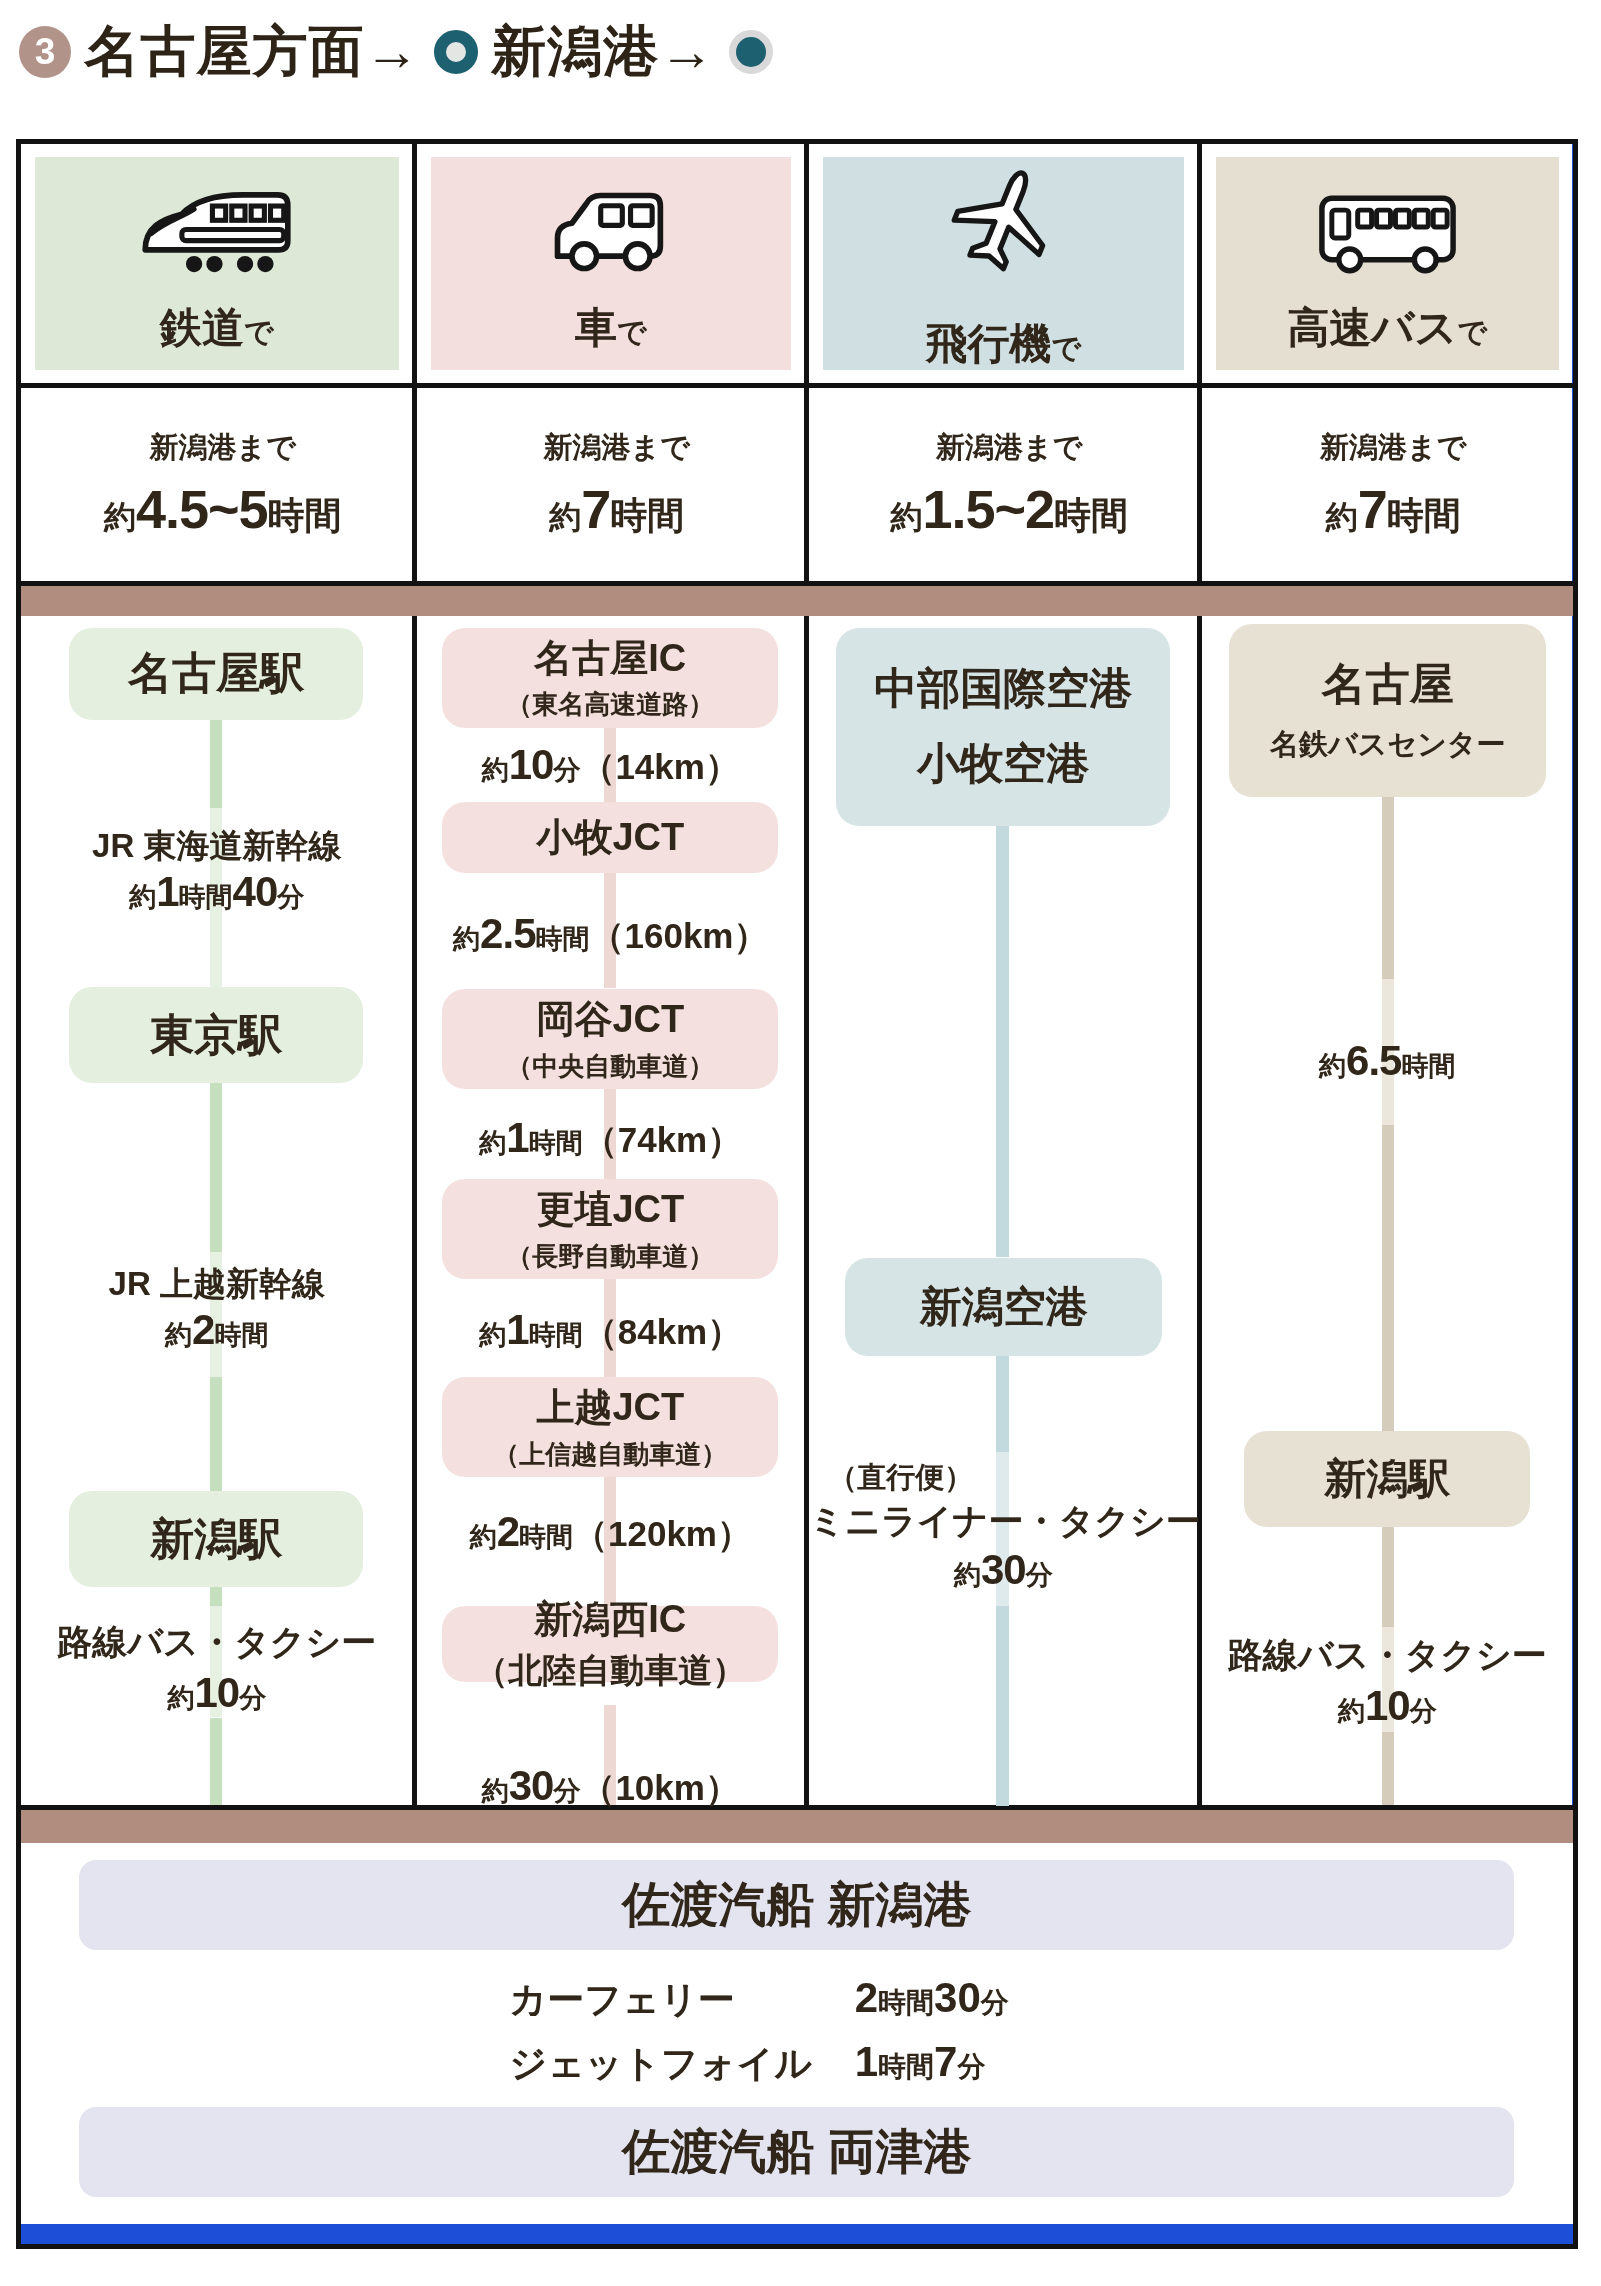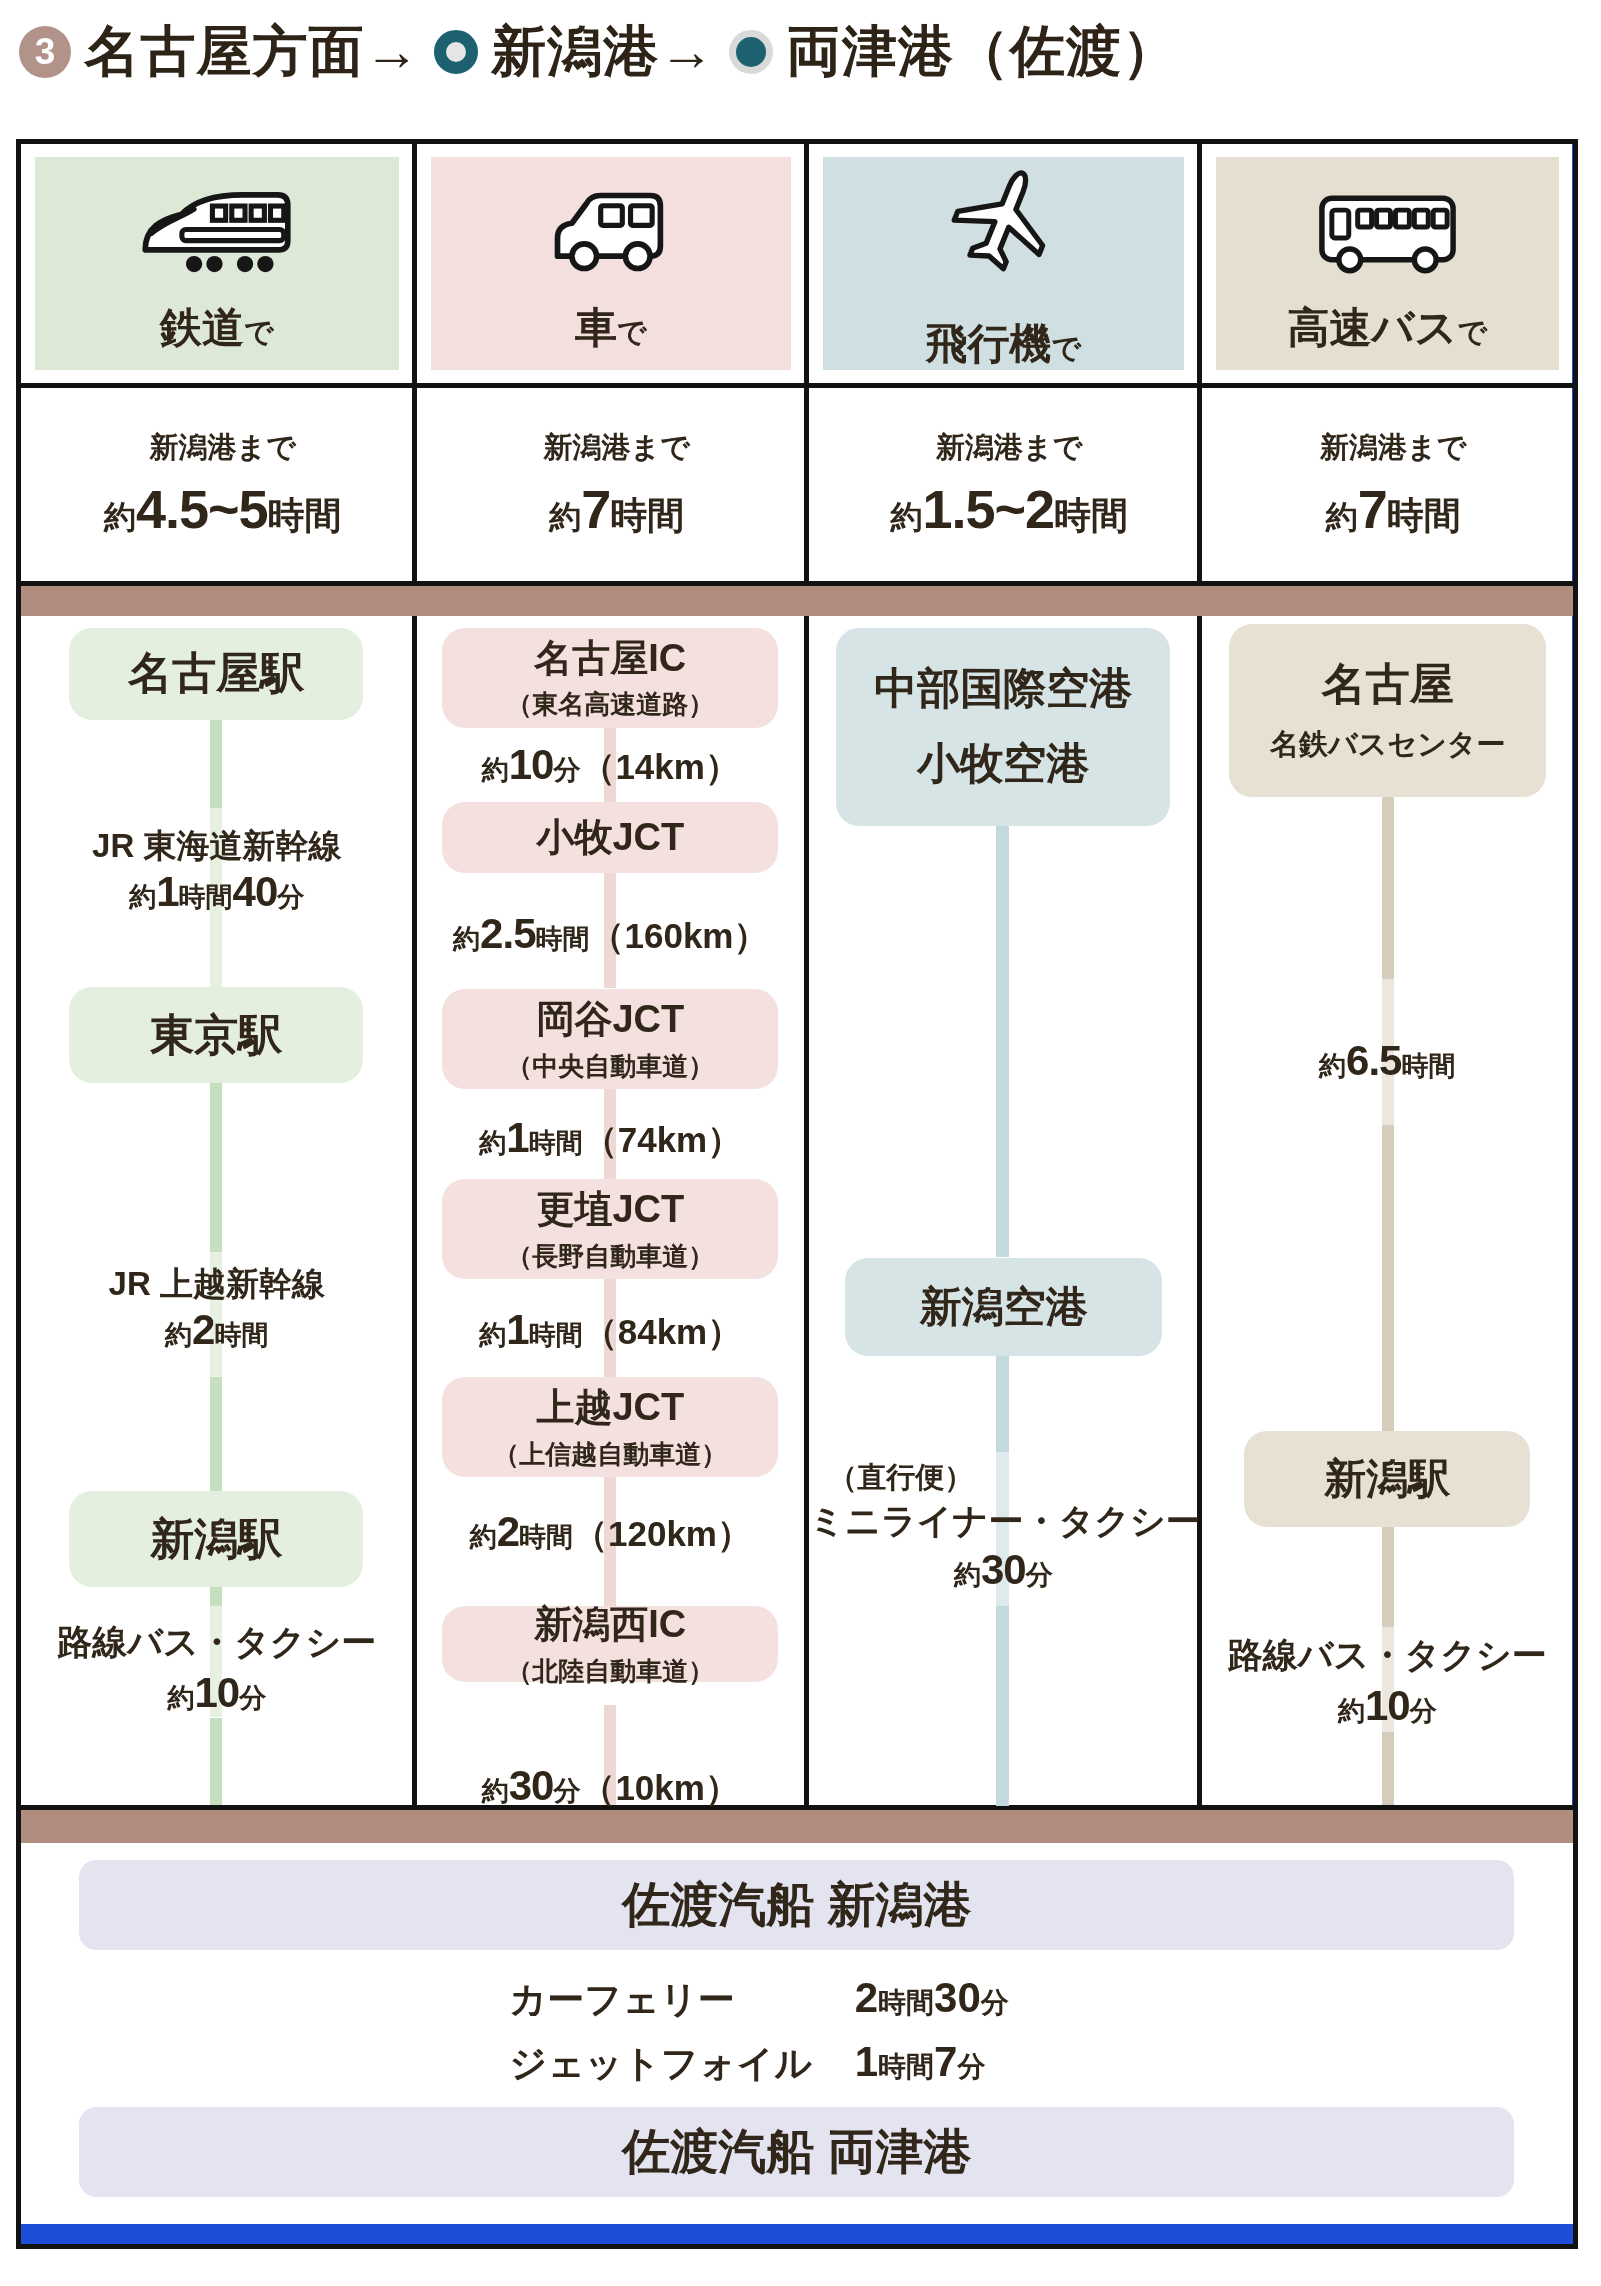--- a/index.html
+++ b/index.html
@@ -77,21 +77,20 @@
 <body>
 
 <div class="page">
 
   <div class="title-row">
     <div class="badge">3</div>
     <div class="title-text">名古屋方面→</div>
     <div class="port-ring"></div>
     <div class="title-text">新潟港→</div>
     <div class="port-dot"></div>
-    <div class="title-text">両津港（佐渡）</div>
   </div>
 
   <div class="table">
 
     <div class="row header-row">
       <div class="cell hcell w1">
         <div class="hbox" style="background:#dde8d7;">
           <div class="icon-wrap">
             <svg width="163" height="113" viewBox="0 0 160 104">
               <path d="M10 70 C10 48 26 40 46 35 C58 22 80 16 106 16 L140 16 Q150 16 150 26 L150 61 Q150 70 141 70 Z" fill="#fff" stroke="#161616" stroke-width="5.5" stroke-linejoin="round"></path>
@@ -239,21 +238,21 @@
           <span class="s" style="font-size:26px;">（長野自動車道）</span>
         </div>
         <div class="leg-time" style="top:690px;"><span class="seg seg-sm">約</span><span class="seg seg-lg">1</span><span class="seg seg-sm">時間</span><span class="seg seg-md">（84km）</span></div>
         <div class="pill" style="left:25px;top:761px;width:336px;height:100px;background:#f4e1df;">
           <span class="t" style="font-size:38px;">上越JCT</span>
           <span class="s" style="font-size:26px;">（上信越自動車道）</span>
         </div>
         <div class="leg-time" style="top:892px;"><span class="seg seg-sm">約</span><span class="seg seg-lg">2</span><span class="seg seg-sm">時間</span><span class="seg seg-md">（120km）</span></div>
         <div class="pill" style="left:25px;top:990px;width:336px;height:76px;background:#f4e1df;">
           <span class="t" style="font-size:38px;">新潟西IC</span>
-          <span class="s" style="font-size:26px;">（北陸自動車道）</span>
+          <span class="s" style="font-size:34px;">（北陸自動車道）</span>
         </div>
         <div class="leg-time" style="top:1146px;"><span class="seg seg-sm">約</span><span class="seg seg-lg">30</span><span class="seg seg-sm">分</span><span class="seg seg-md">（10km）</span></div>
       </div>
 
       <div class="cell rcell w3">
         <div class="vseg" style="left:187px;top:209px;width:12.5px;height:432px;background:#c2d9de;"></div>
         <div class="vseg" style="left:187px;top:740px;width:12.5px;height:96px;background:#c2d9de;"></div>
         <div class="vseg" style="left:187px;top:836px;width:12.5px;height:154px;background:#dfeaec;"></div>
         <div class="vseg" style="left:187px;top:990px;width:12.5px;height:200px;background:#c2d9de;"></div>
 

